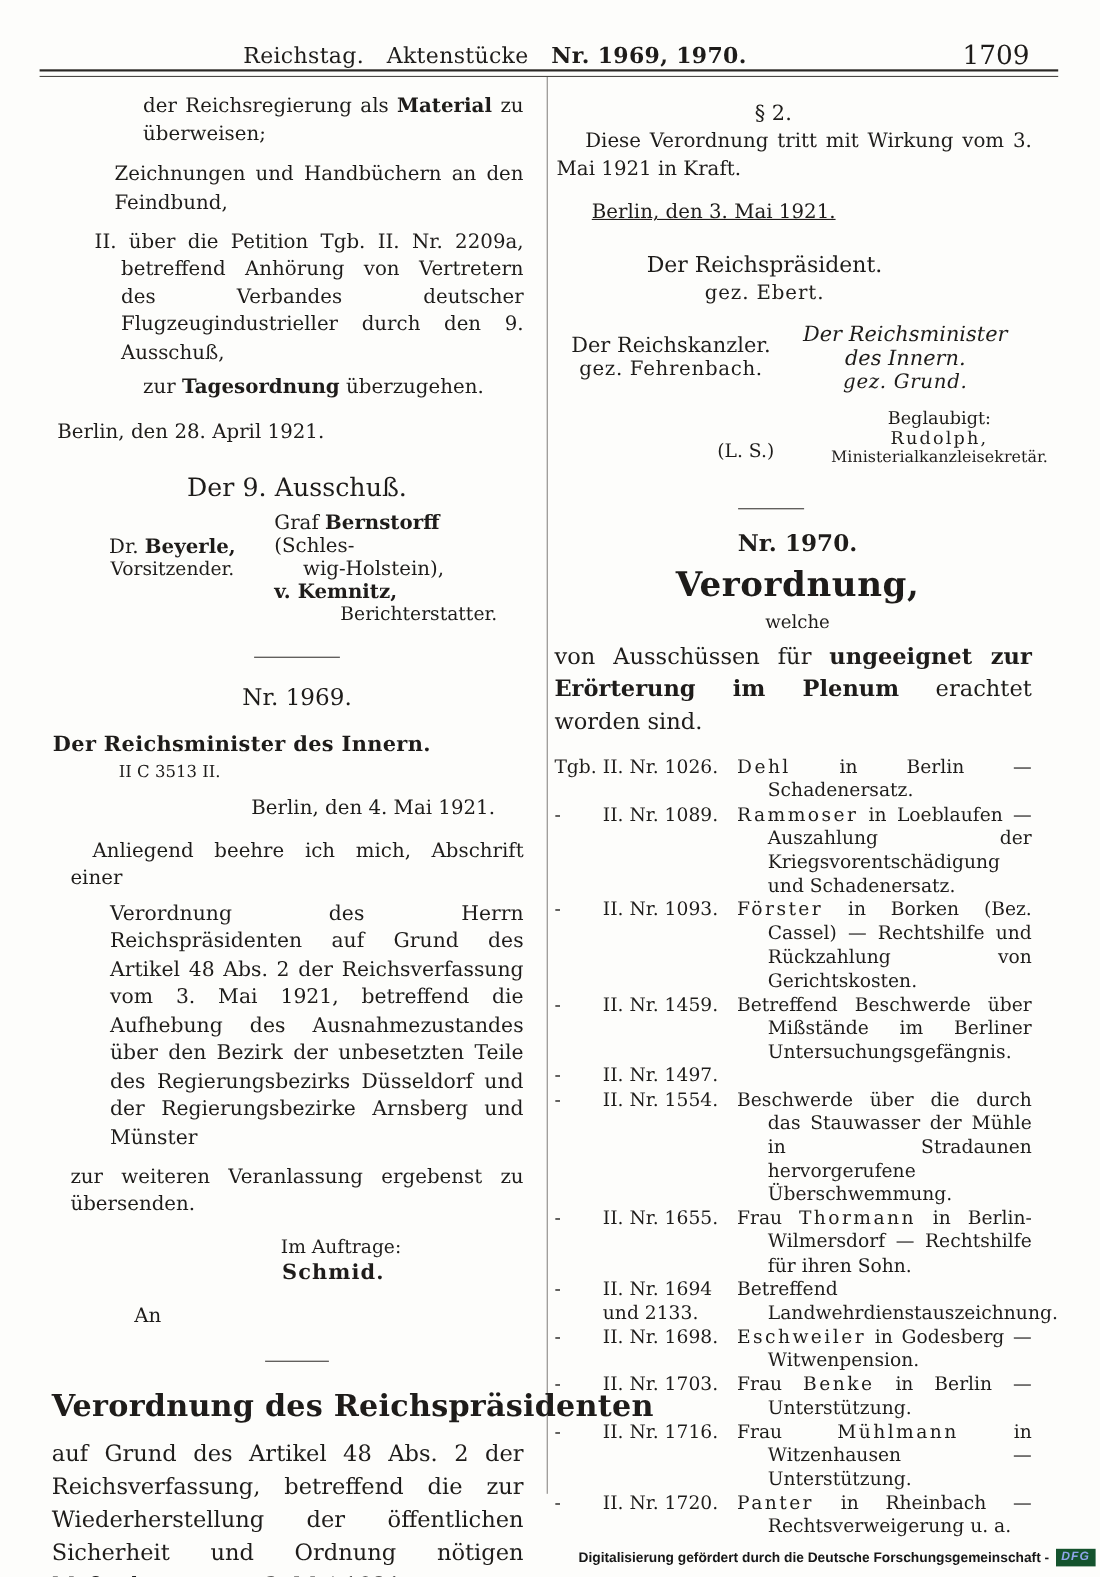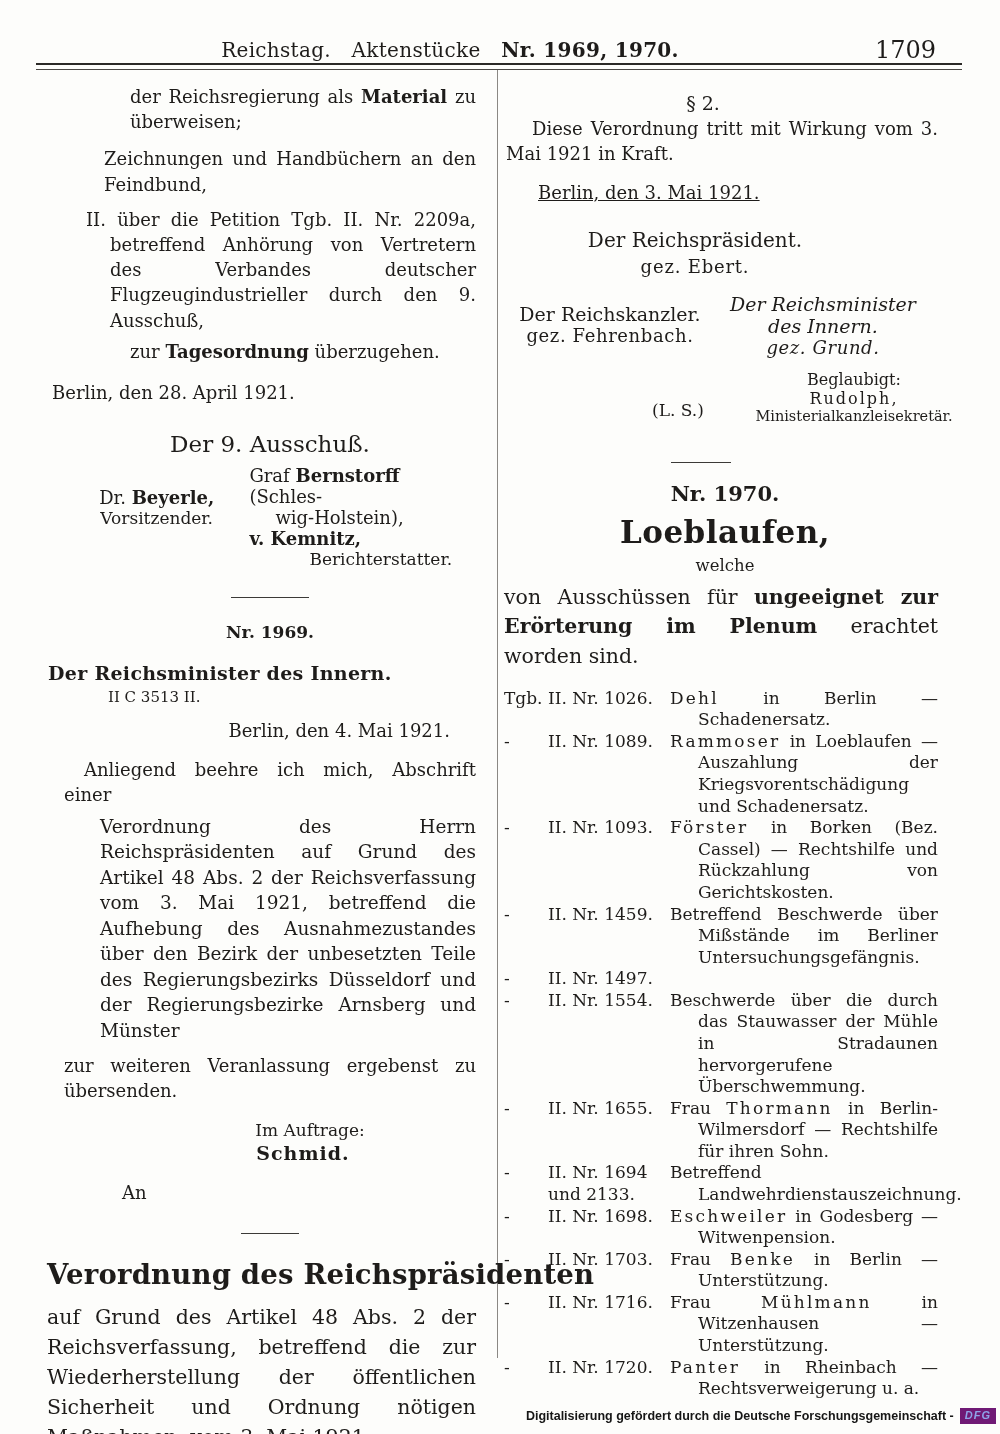--- a/index.html
+++ b/index.html
@@ -33,21 +33,21 @@
   .res-l4{margin:6px 0 0 66px;}
   .res-date{margin:16px 0 0 -12px;}
   .committee-h{font-size:23px;margin:26px 0 0 0;text-align:center;}
   .sigrow{display:flex;margin-top:8px;}
   .sig-left{width:45%;text-align:center;margin-top:22px;font-size:18px;}
   .sig-left .role{font-size:17px;}
   .sig-right{width:55%;font-size:18px;}
   .sig-right .l2{margin-left:26px;}
   .sig-right .l3{font-weight:bold;}
   .sig-right .l4{margin-left:60px;font-size:17px;}
-  .nr-title{font-size:17px;font-weight:bold;text-align:center;margin:6px 0 0 0;}
+  .nr-title{font-size:21px;font-weight:normal;text-align:center;margin:6px 0 0 0;}
   .minister{font-size:19px;font-weight:bold;margin:20px 0 0 -16px;letter-spacing:.3px;}
   .ref{font-size:15px;margin:4px 0 0 44px;}
   .date-r{text-align:right;padding-right:26px;margin-top:12px;}
   .intro{margin-top:14px;text-indent:20px;}
   .quote{margin:6px 0 0 36px;font-size:18.5px;line-height:1.38;text-align:justify;}
   .outro{margin-top:10px;}
   .auftrage{margin-top:16px;text-align:center;padding-left:80px;font-size:17px;}
   .schmid{margin-top:2px;text-align:center;padding-left:66px;font-size:19px;font-weight:bold;letter-spacing:1px;}
   .an{margin:16px 0 0 58px;}
   .recipient{margin:2px 0 0 -14px;}
@@ -173,21 +173,21 @@
         <div class="begl">
           <div>Beglaubigt:</div>
           <div class="nt">Rudolph,</div>
           <div class="ntr">Ministerialkanzleisekretär.</div>
         </div>
       </div>
 
       <hr class="sep-r">
 
       <div class="nr1970">Nr. 1970.</div>
-      <div class="pet-title">Loeblaufen,</div>
+      <div class="pet-title">Verordnung,</div>
       <div class="welche">welche</div>
       <p class="pet-sub"><span>von Ausschüssen für </span><b>ungeeignet zur Erörterung im Plenum</b><span> erachtet worden sind.</span></p>
 
       <div class="pet-list" id="pet-rows">
           <div class="pet-row">
             <div class="pet-label">
               <span class="pet-tgb">Tgb.</span>
               <span class="pet-nr">II. Nr. 1026.</span>
             </div>
             <div class="pet-desc"><span class="sperr">Dehl</span><span> in Berlin — Schadenersatz.</span></div>
@@ -268,15 +268,15 @@
               <span class="pet-nr">II. Nr. 1720.</span>
             </div>
             <div class="pet-desc"><span class="sperr">Panter</span><span> in Rheinbach — Rechtsverweigerung u. a.</span></div>
           </div>
         </div>
     </div>
   </div>
 
   <div class="footer">
     <span>Digitalisierung gefördert durch die Deutsche Forschungsgemeinschaft -</span>
-    <span class="dfg-logo" id="dfg-logo" style="background: #701a75; color: rgb(142, 164, 232);">DFG</span>
+    <span class="dfg-logo" id="dfg-logo" style="background: #14532d; color: rgb(142, 164, 232);">DFG</span>
   </div>
 </div>
 
 </body></html>

